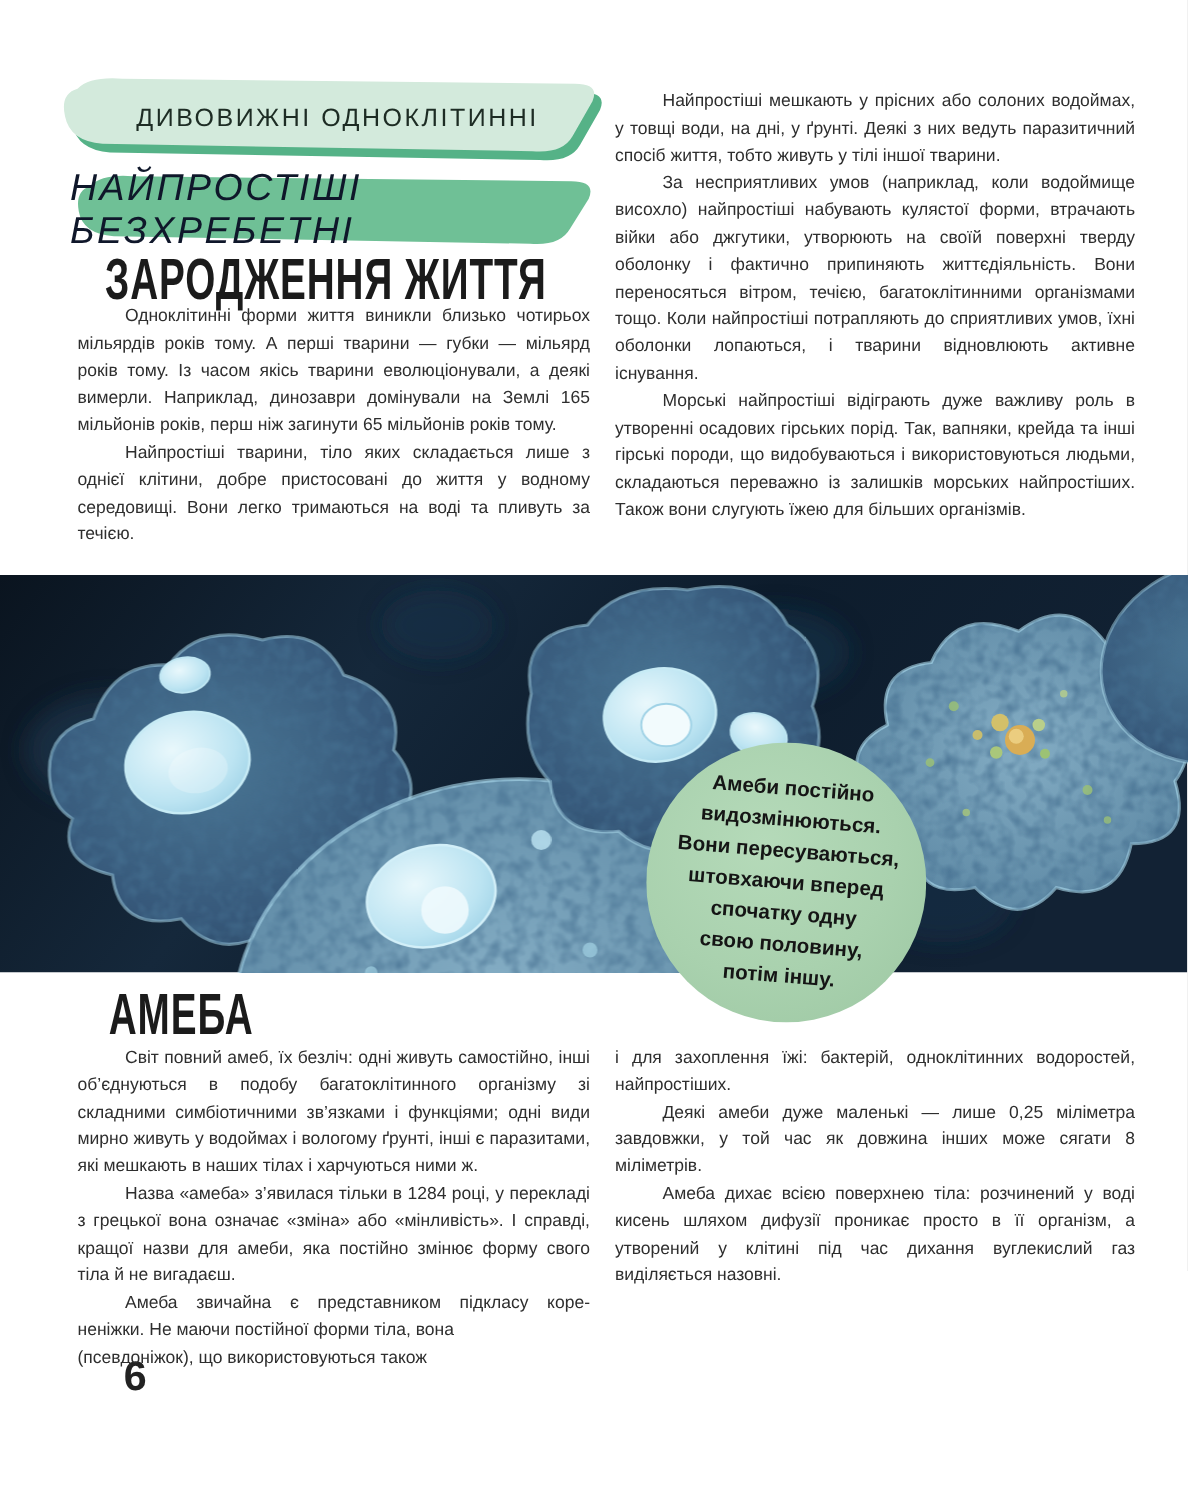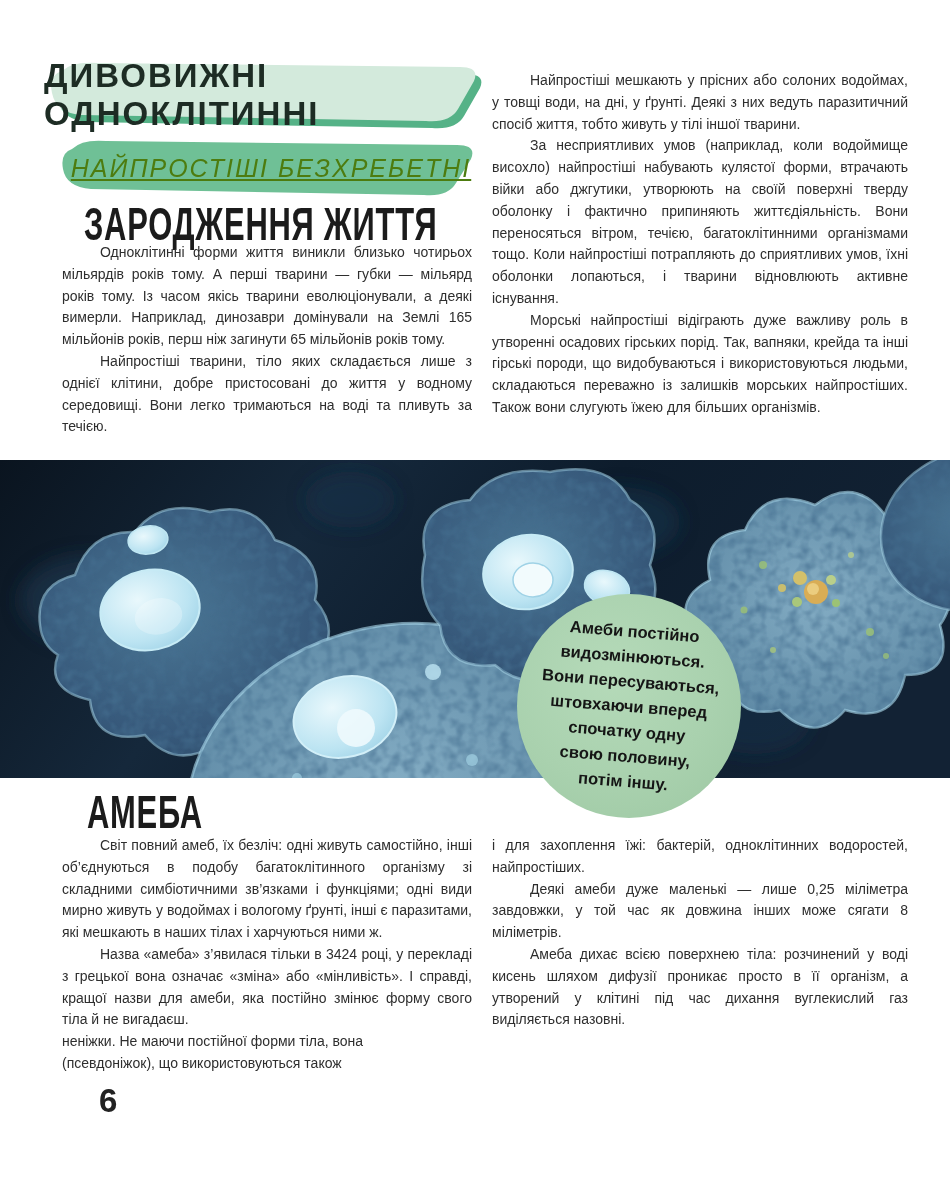--- a/index.html
+++ b/index.html
@@ -11,25 +11,25 @@
 
   
   .banner { position:absolute; }
   .banner svg { display:block; }
   .banner .banner-label {
     position:absolute; left:0; top:0; width:100%; height:100%;
     display:flex; align-items:center; justify-content:center;
   }
   .banner1 { left:44px; top:60px; width:452px; height:70px; }
   .banner1 .banner-label {
-    font-size:33px; font-weight:bold; letter-spacing:2px; color:#1d2c24; padding-bottom:6px;
+    font-size:20px; font-weight:normal; letter-spacing:2px; color:#1d2c24; padding-bottom:6px;text-align:right;
   }
   .banner2 { left:56px; top:138px; width:430px; height:60px; }
   .banner2 .banner-label {
-    font-size:25px; font-style:italic; font-weight:500; letter-spacing:2px; color:#4d7c0f; padding-bottom:4px;text-decoration:underline;
+    font-size:30px; font-style:italic; font-weight:500; letter-spacing:2px; color:#0f172a; padding-bottom:4px;
   }
 
   
   .display-heading {
     position:absolute; color:#1b1b1b; font-size:43px; font-weight:700;
     white-space:nowrap; line-height:1;
   }
   .display-heading > span {
     display:inline-block; transform:scaleX(0.72) scaleY(1.08); transform-origin:left top;
     letter-spacing:1px;
@@ -225,21 +225,22 @@
       <div>потім іншу.</div>
     </div>
   </div>
 
   <div class="display-heading heading-amoeba">
     <span>АМЕБА</span>
   </div>
 
   <div class="col col-amoeba-left">
     <p>Світ повний амеб, їх безліч: одні живуть самостійно, інші об’єднуються в подобу багатоклітинного організму зі складними симбіотичними зв’язками і функціями; одні види мирно живуть у водоймах і вологому ґрунті, інші є паразитами, які мешкають в наших тілах і харчуються ними ж.</p>
-    <p>Назва «амеба» з’явилася тільки в 3424 році, у перекладі з грецької вона означає «зміна» або «мінливість». І справді, кращої назви для амеби, яка постійно змінює форму свого тіла й не вигадаєш.</p>
+    <p>Назва «амеба» з’явилася тільки в 1284 році, у перекладі з грецької вона означає «зміна» або «мінливість». І справді, кращої назви для амеби, яка постійно змінює форму свого тіла й не вигадаєш.</p>
+    <div class="l-just">Амеба звичайна є представником підкласу коре-</div>
     <div class="l-right">неніжки. Не маючи постійної форми тіла, вона</div>
     <div class="l-right">(псевдоніжок), що використовуються також</div>
   </div>
 
   <div class="col col-amoeba-right">
     <p class="noindent">і для захоплення їжі: бактерій, одноклітинних водоростей, найпростіших.</p>
     <p>Деякі амеби дуже маленькі — лише 0,25 міліметра завдовжки, у той час як довжина інших може сягати 8 міліметрів.</p>
     <p>Амеба дихає всією поверхнею тіла: розчинений у воді кисень шляхом дифузії проникає просто в її організм, а утворений у клітині під час дихання вуглекислий газ виділяється назовні.</p>
   </div>
 

